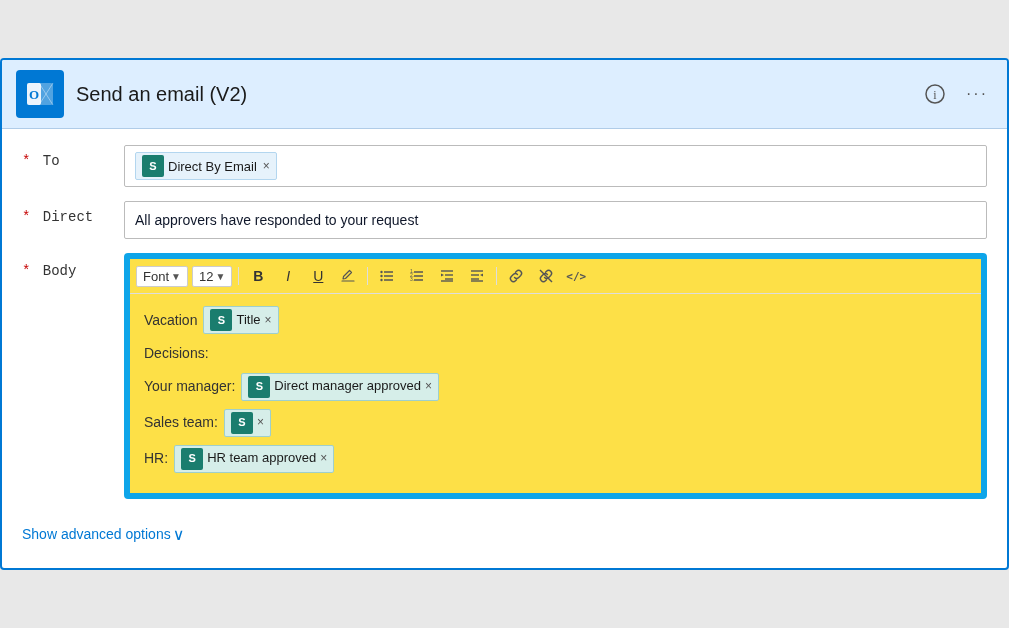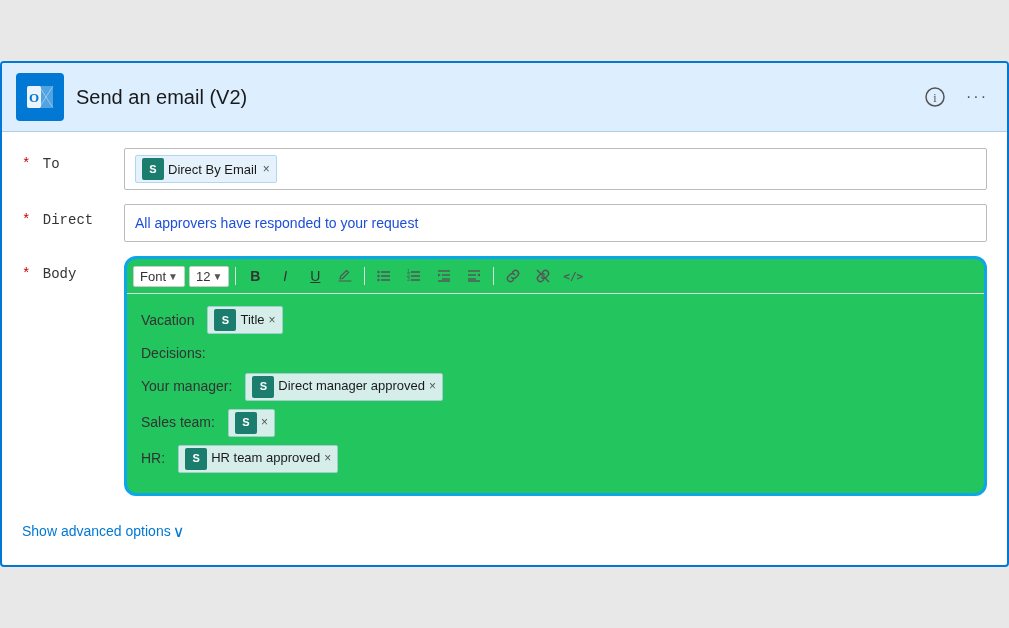--- a/index.html
+++ b/index.html
@@ -123,28 +123,28 @@
       flex-shrink: 0;
     }
     .tag-chip .chip-close {
       cursor: pointer;
       color: #555;
       font-size: 12px;
       margin-left: 2px;
     }
     .subject-field {
       font-size: 14px;
-      color: #1d4ed8;
+      color: #0f172a;
     }
     
     .body-editor-wrapper {
       flex: 1;
-      border: 3px solid #0ea5e9;
-      border-radius: 12px;
-      background: #22c55e;
+      border: 6px solid #0ea5e9;
+      border-radius: 4px;
+      background: #fde047;
     }
     .toolbar {
       display: flex;
       align-items: center;
       border-bottom: 1px solid #ddd;
       padding: 4px 6px;
       gap: 4px;
       flex-wrap: wrap;
     }
     .toolbar-select {
@@ -180,21 +180,21 @@
       padding: 12px 14px;
       min-height: 180px;
       color: #333;
       font-size: 14px;
       line-height: 1.6;
     }
     .editor-line {
       display: flex;
       align-items: center;
       flex-wrap: wrap;
-      gap: 13px;
+      gap: 6px;
       margin-bottom: 8px;
     }
     .editor-text { color: #333; }
     
     .inline-chip {
       display: inline-flex;
       align-items: center;
       gap: 4px;
       background: #d6eee9;
       border: 1px solid #9ecfcc;

